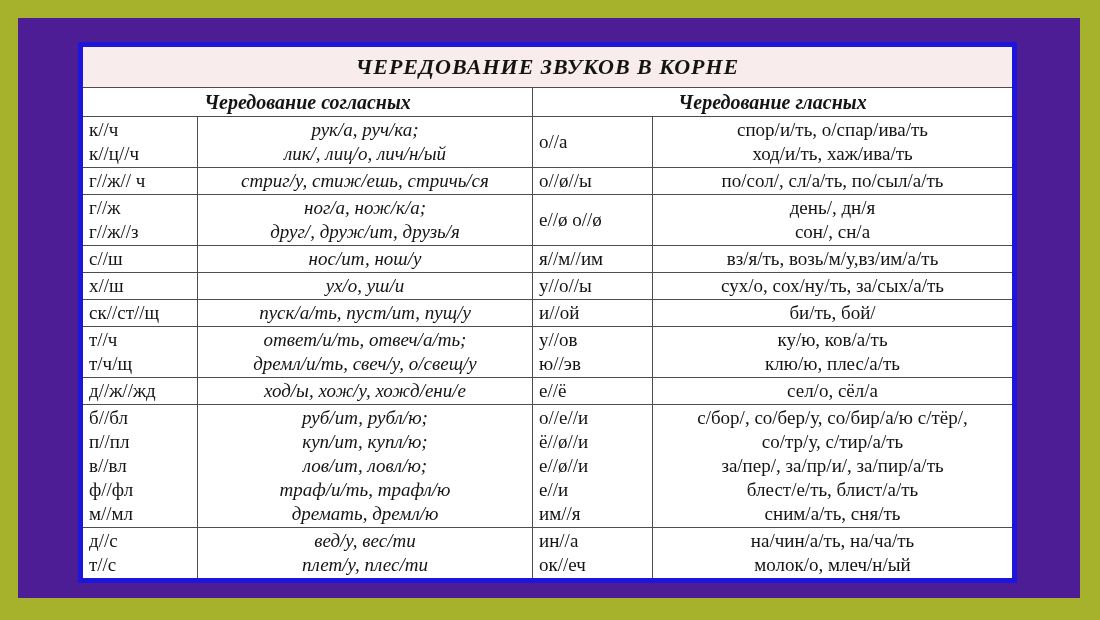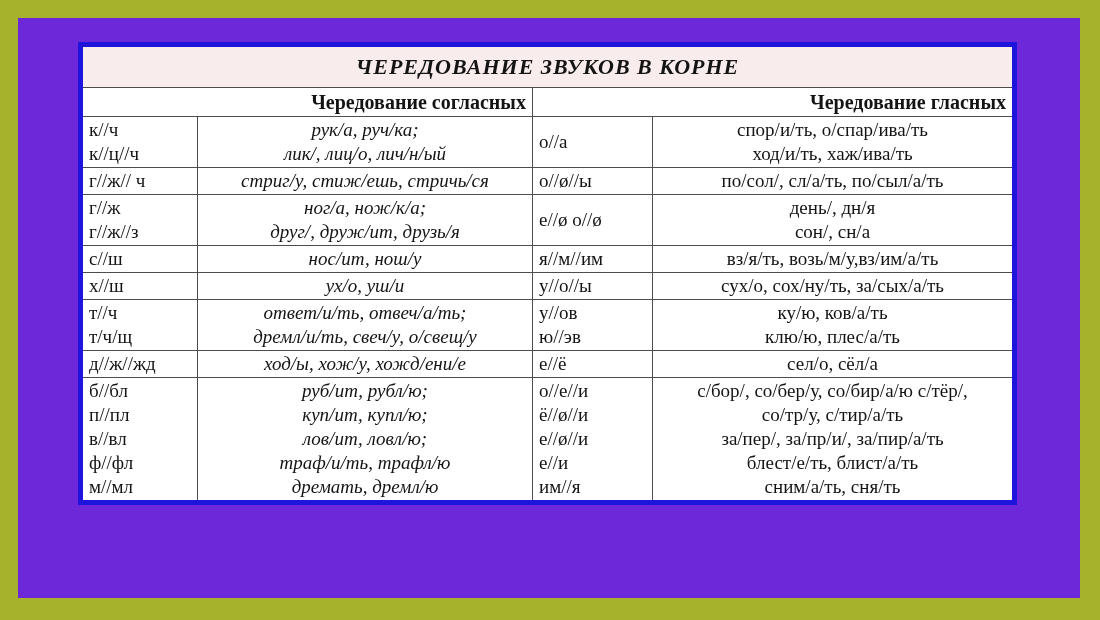--- a/index.html
+++ b/index.html
@@ -10,21 +10,21 @@
     overflow: hidden;
     background: #a7b22c;
     font-family: "Liberation Serif", serif;
   }
   .slide {
     position: absolute;
     left: 18px;
     top: 18px;
     width: 1062px;
     height: 580px;
-    background: #6d28d9;
+    background: #4c1d95;
   }
   .alt-table {
     position: absolute;
     left: 60px;
     top: 24px;
     width: 934px;
     border-collapse: collapse;
     table-layout: fixed;
     border: 5px solid #1d15dc;
     background: #ffffff;
@@ -41,24 +41,25 @@
     text-align: center;
     font-style: italic;
     font-weight: bold;
     font-size: 22px;
     letter-spacing: 1px;
     color: #a6282c;
     border-bottom: 2px solid #222222;
   }
   .header-cell {
     height: 26px;
-    text-align: right;
+    text-align: center;
     font-weight: bold;
     font-size: 20px;
     border-bottom: 2px solid #222222;
+    font-style: italic;
   }
   .pattern-cell {
     font-size: 19px;
     padding-left: 12px;
     white-space: nowrap;
   }
   .examples-cell {
     font-size: 19px;
     padding-left: 14px;
     white-space: nowrap;
@@ -164,20 +165,34 @@
           </td>
           <td class="pattern-cell">
             <div class="line">у//о//ы</div>
           </td>
           <td class="examples-cell">
             <div class="line">сух/о, сох/ну/ть, за/сых/а/ть</div>
           </td>
         </tr>
         <tr>
           <td class="pattern-cell">
+            <div class="line">ск//ст//щ</div>
+          </td>
+          <td class="examples-cell italic">
+            <div class="line">пуск/а/ть, пуст/ит, пущ/у</div>
+          </td>
+          <td class="pattern-cell">
+            <div class="line">и//ой</div>
+          </td>
+          <td class="examples-cell">
+            <div class="line">би/ть, бой/</div>
+          </td>
+        </tr>
+        <tr>
+          <td class="pattern-cell">
             <div class="line">т//ч</div>
             <div class="line">т/ч/щ</div>
           </td>
           <td class="examples-cell italic">
             <div class="line">ответ/и/ть, отвеч/а/ть;</div>
             <div class="line">дремл/и/ть, свеч/у, о/свещ/у</div>
           </td>
           <td class="pattern-cell">
             <div class="line">у//ов</div>
             <div class="line">ю//эв</div>
@@ -224,15 +239,33 @@
             <div class="line">им//я</div>
           </td>
           <td class="examples-cell">
             <div class="line">с/бор/, со/бер/у, со/бир/а/ю с/тёр/,</div>
             <div class="line">со/тр/у, с/тир/а/ть</div>
             <div class="line">за/пер/, за/пр/и/, за/пир/а/ть</div>
             <div class="line">блест/е/ть, блист/а/ть</div>
             <div class="line">сним/а/ть, сня/ть</div>
           </td>
         </tr>
+        <tr>
+          <td class="pattern-cell">
+            <div class="line">д//с</div>
+            <div class="line">т//с</div>
+          </td>
+          <td class="examples-cell italic">
+            <div class="line">вед/у, вес/ти</div>
+            <div class="line">плет/у, плес/ти</div>
+          </td>
+          <td class="pattern-cell">
+            <div class="line">ин//а</div>
+            <div class="line">ок//еч</div>
+          </td>
+          <td class="examples-cell">
+            <div class="line">на/чин/а/ть, на/ча/ть</div>
+            <div class="line">молок/о, млеч/н/ый</div>
+          </td>
+        </tr>
       </tbody>
   </table>
 </div>
 
 </body></html>

